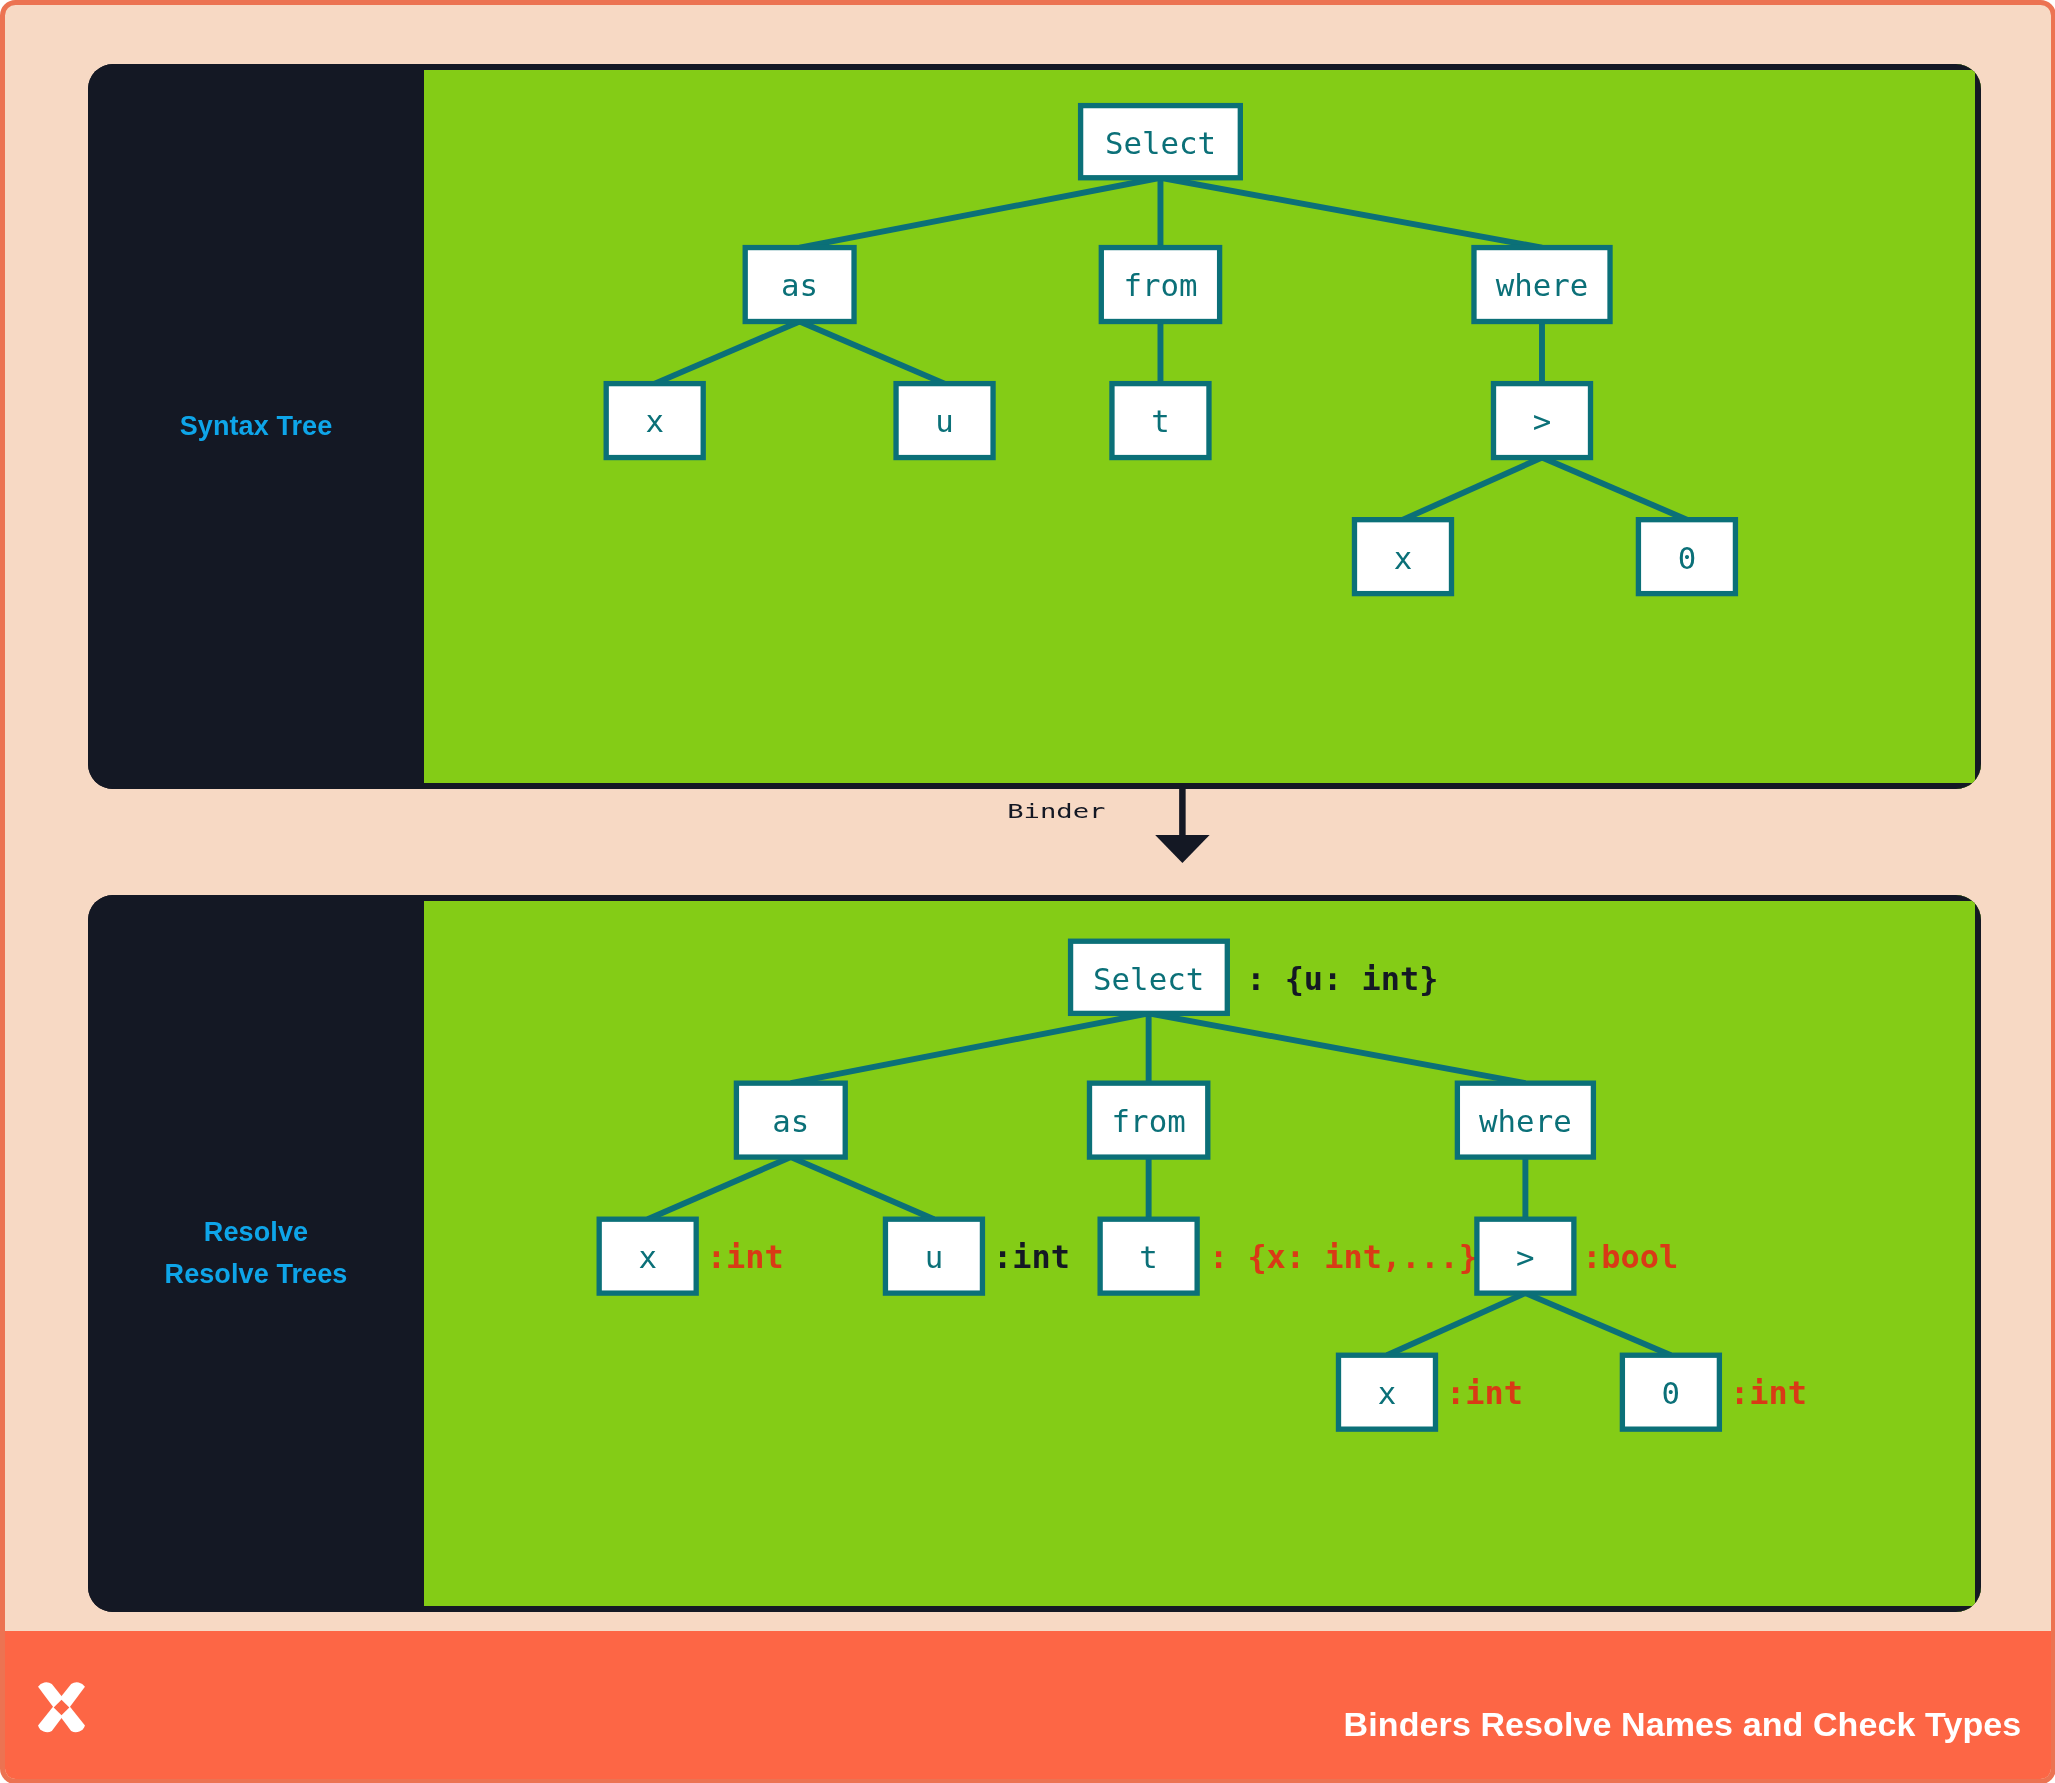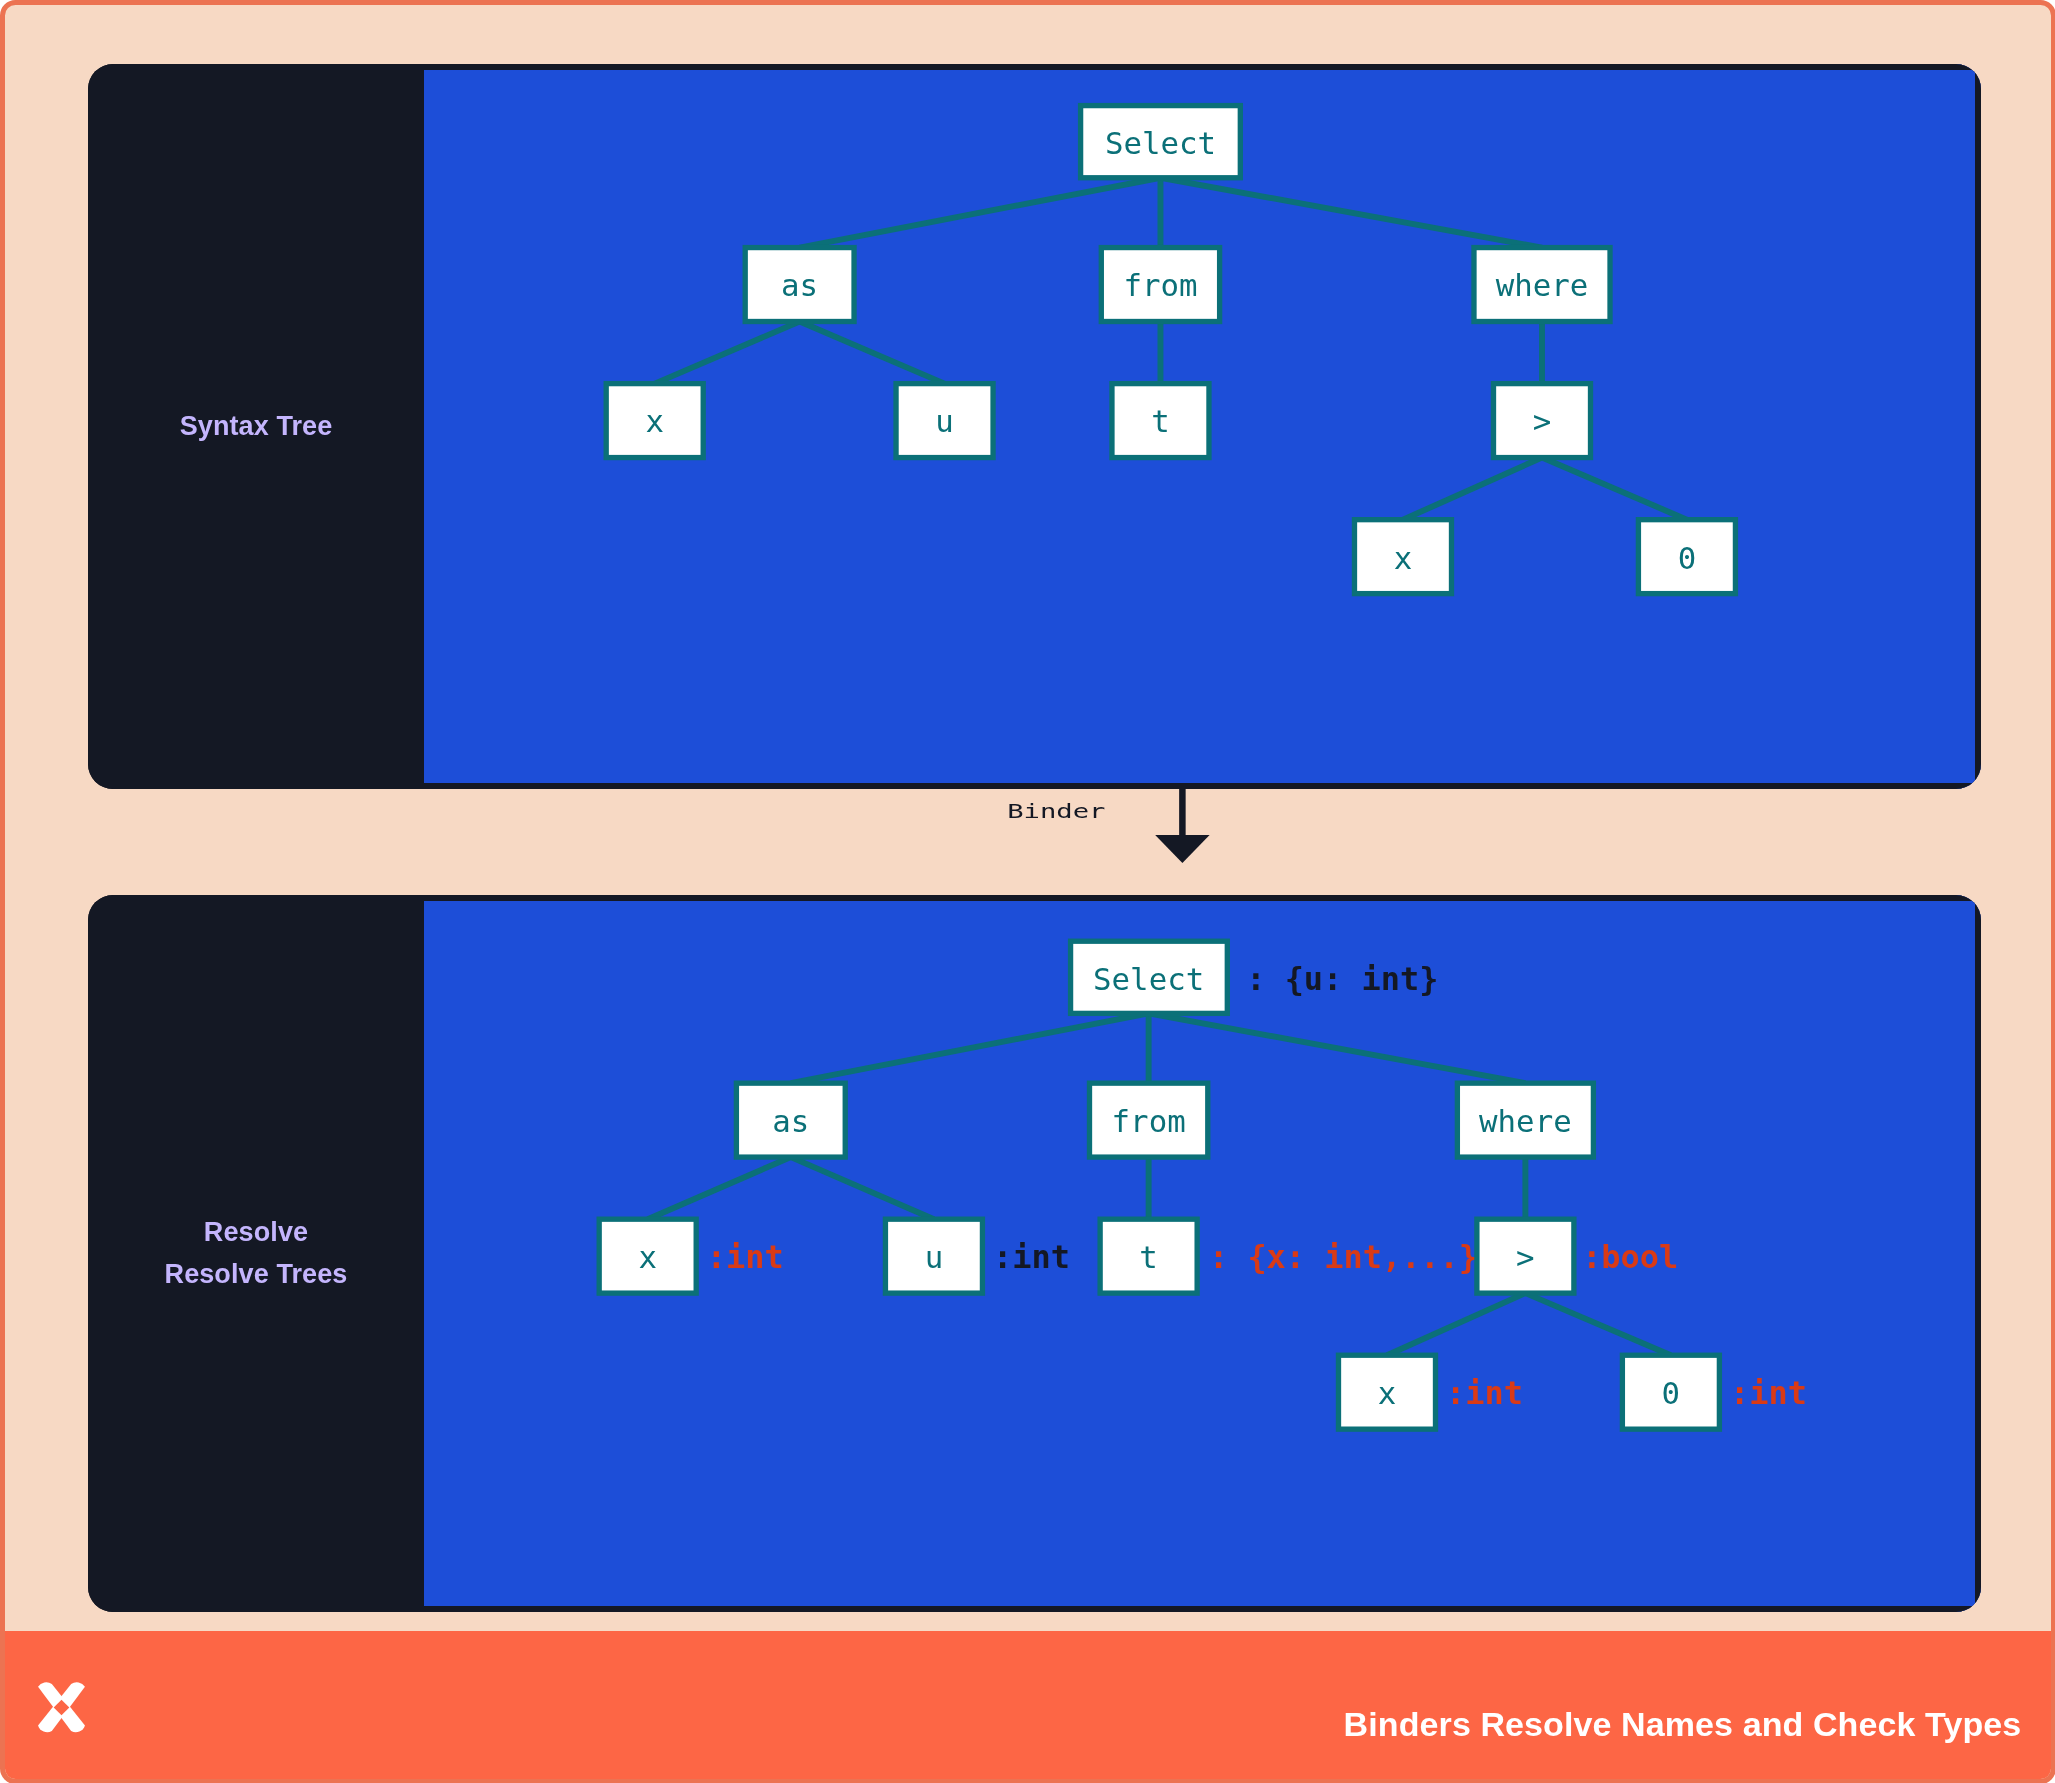--- a/index.html
+++ b/index.html
@@ -34,34 +34,34 @@
     background: #141824;
     box-sizing: border-box;
   }
   #panel-top    { left: 83px; top: 59px;  width: 1893px; height: 725px; }
   #panel-bottom { left: 83px; top: 890px; width: 1893px; height: 717px; }
 
   .panel-label {
     width: 336px;
     flex: 0 0 336px;
     background: #141824;
-    color: #c4b5fd;
+    color: #0ea5e9;
     display: flex;
     align-items: center;
     justify-content: center;
     text-align: center;
     font-size: 27px;
     font-weight: 700;
     line-height: 1.55;
     letter-spacing: 0.1px;
     user-select: none;
   }
   .panel-canvas {
     flex: 1 1 auto;
-    background: #1d4ed8;
+    background: #84cc16;
     position: relative;
     border: 6px solid #141824;
     border-left: none;
     box-sizing: border-box;
   }
   .panel-canvas svg { display: block; width: 100%; height: 100%; }
 
   
   .node-box {
     fill: #ffffff;

